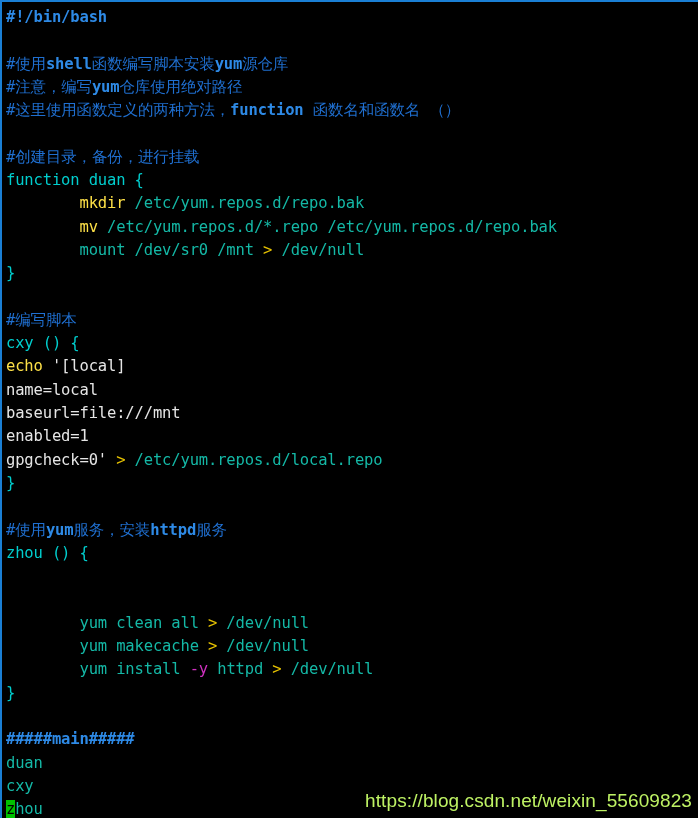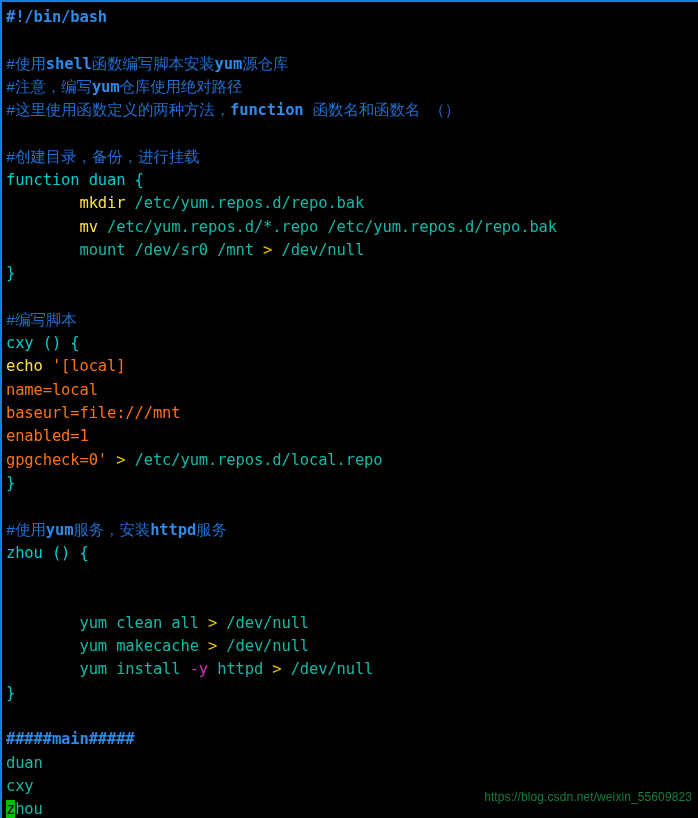--- a/index.html
+++ b/index.html
@@ -26,41 +26,41 @@
     font-size: 15.5px;
     line-height: 23.3px;
     white-space: pre;
     letter-spacing: -0.15px;
   }
   .line {
     height: 23.3px;
     white-space: pre;
   }
   
-  .cmt      { color: #1f6fd0; font-family: Liberation Mono, monospace; }
+  .cmt      { color: #1f6fd0; }
   .cmt-b    { color: #2e8ae6; font-weight: bold; }
   .kw       { color: #00cdcd; }
   .fnname   { color: #00cdcd; }
   .brace    { color: #00cdcd; }
   .builtin  { color: #fde047; }
   .plain    { color: #14b8a6; }
   .redir    { color: #e5c100; }
-  .str      { color: #f97316; text-align: center; }
+  .str      { color: #e5e5e5; text-align: center; }
   .opt      { color: #d030c0; }
   .cursor {
     background: #00c000;
     color: #000000;
   }
   #watermark {
     position: absolute;
     right: 6px;
     top: 788px;
-    color: #15803d;
+    color: #bef264;
     font-family: "Liberation Sans", sans-serif;
-    font-size: 12px;
+    font-size: 19px;
     letter-spacing: 0.1px;
     user-select: none;
   }
 </style>
 </head>
 <body>
 
 <div id="screen">
   <div id="code"><div class="line"><span class="cmt-b">#!/bin/bash</span></div><div class="line">&nbsp;</div><div class="line"><span class="cmt">#使用</span><span class="cmt-b">shell</span><span class="cmt">函数编写脚本安装</span><span class="cmt-b">yum</span><span class="cmt">源仓库</span></div><div class="line"><span class="cmt">#注意，编写</span><span class="cmt-b">yum</span><span class="cmt">仓库使用绝对路径</span></div><div class="line"><span class="cmt">#这里使用函数定义的两种方法，</span><span class="cmt-b">function</span><span class="cmt"> 函数名和函数名 （）</span></div><div class="line">&nbsp;</div><div class="line"><span class="cmt">#创建目录，备份，进行挂载</span></div><div class="line"><span class="kw">function</span><span class="plain"> </span><span class="fnname">duan</span><span class="plain"> </span><span class="brace">{</span></div><div class="line"><span class="plain">        </span><span class="builtin">mkdir</span><span class="plain"> /etc/yum.repos.d/repo.bak</span></div><div class="line"><span class="plain">        </span><span class="builtin">mv</span><span class="plain"> /etc/yum.repos.d/*.repo /etc/yum.repos.d/repo.bak</span></div><div class="line"><span class="plain">        mount /dev/sr0 /mnt </span><span class="redir">&gt;</span><span class="plain"> /dev/null</span></div><div class="line"><span class="brace">}</span></div><div class="line">&nbsp;</div><div class="line"><span class="cmt">#编写脚本</span></div><div class="line"><span class="fnname">cxy</span><span class="plain"> </span><span class="brace">()</span><span class="plain"> </span><span class="brace">{</span></div><div class="line"><span class="builtin">echo</span><span class="plain"> </span><span class="str">'[local]</span></div><div class="line"><span class="str">name=local</span></div><div class="line"><span class="str">baseurl=file:///mnt</span></div><div class="line"><span class="str">enabled=1</span></div><div class="line"><span class="str">gpgcheck=0'</span><span class="plain"> </span><span class="redir">&gt;</span><span class="plain"> /etc/yum.repos.d/local.repo</span></div><div class="line"><span class="brace">}</span></div><div class="line">&nbsp;</div><div class="line"><span class="cmt">#使用</span><span class="cmt-b">yum</span><span class="cmt">服务，安装</span><span class="cmt-b">httpd</span><span class="cmt">服务</span></div><div class="line"><span class="fnname">zhou</span><span class="plain"> </span><span class="brace">()</span><span class="plain"> </span><span class="brace">{</span></div><div class="line">&nbsp;</div><div class="line">&nbsp;</div><div class="line"><span class="plain">        yum clean all </span><span class="redir">&gt;</span><span class="plain"> /dev/null</span></div><div class="line"><span class="plain">        yum makecache </span><span class="redir">&gt;</span><span class="plain"> /dev/null</span></div><div class="line"><span class="plain">        yum install </span><span class="opt">-y</span><span class="plain"> httpd </span><span class="redir">&gt;</span><span class="plain"> /dev/null</span></div><div class="line"><span class="brace">}</span></div><div class="line">&nbsp;</div><div class="line"><span class="cmt-b">#####main#####</span></div><div class="line"><span class="plain">duan</span></div><div class="line"><span class="plain">cxy</span></div><div class="line"><span class="cursor">z</span><span class="plain">hou</span></div></div>
   <div id="watermark">https://blog.csdn.net/weixin_55609823</div>

